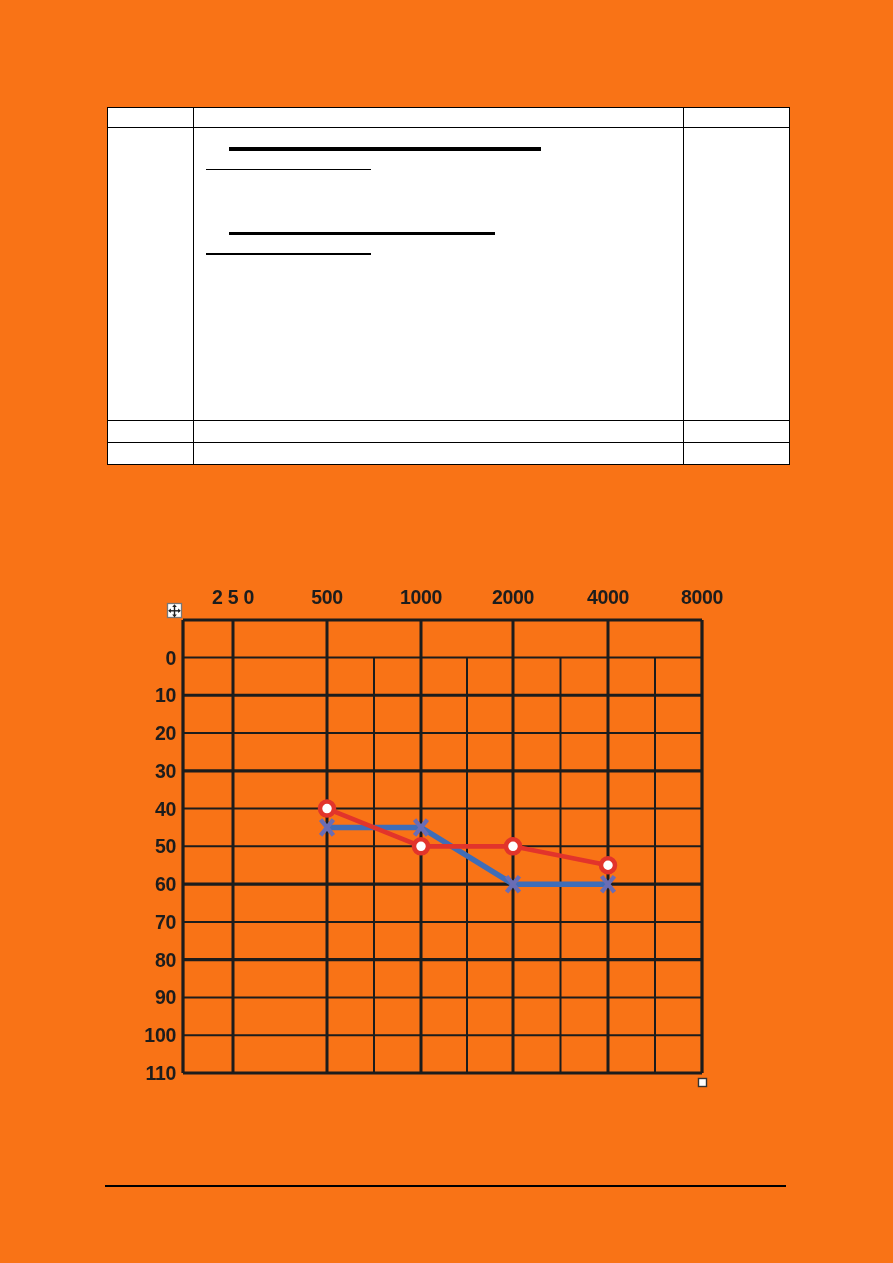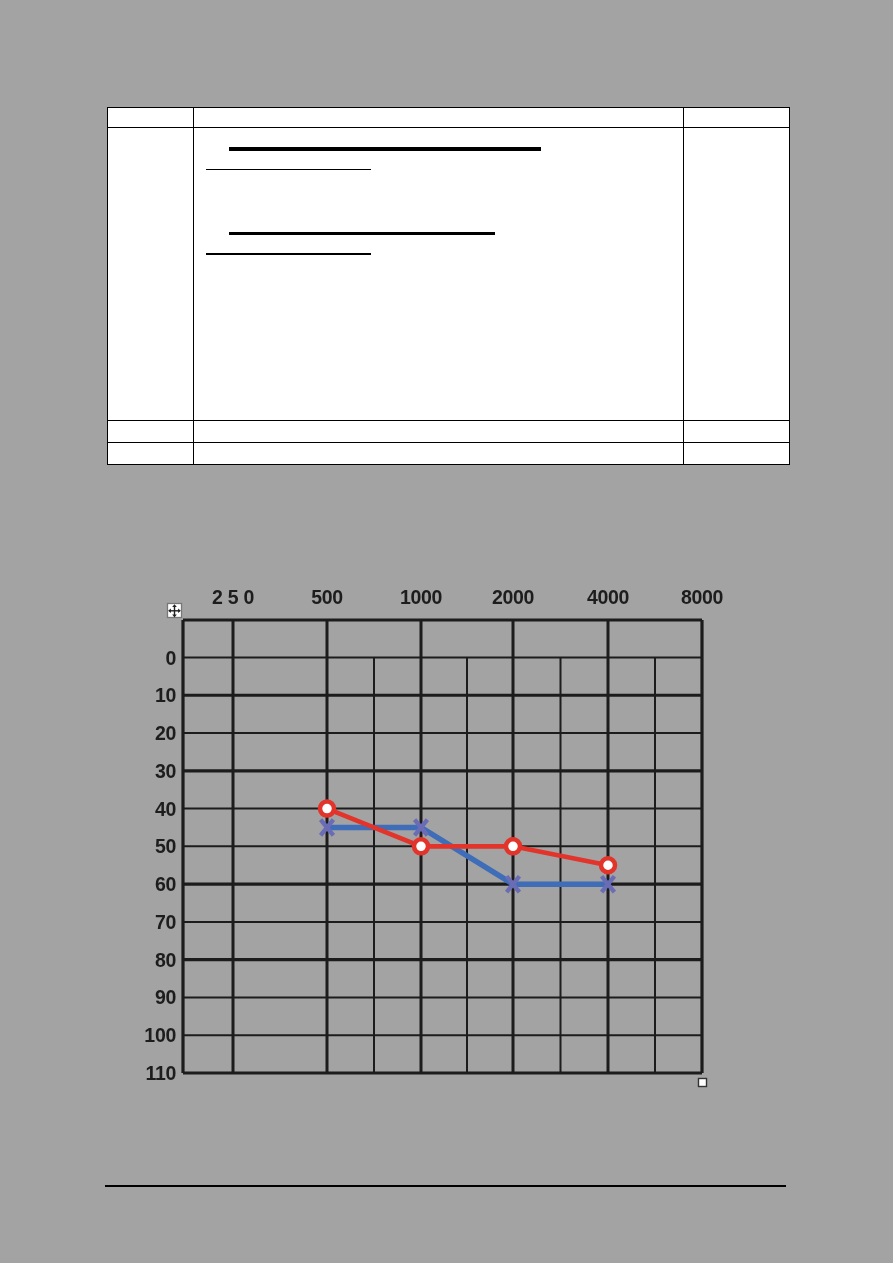--- a/index.html
+++ b/index.html
@@ -1,16 +1,16 @@
 <!DOCTYPE html>
 <html><head>
 <meta charset="utf-8">
 <style>
   html,body{margin:0;padding:0;background:#ffffff;}
-  #page{position:relative;width:893px;height:1263px;background:#a3a3a3;overflow:hidden;
+  #page{position:relative;width:893px;height:1263px;background:#f97316;overflow:hidden;
         font-family:"Liberation Sans",sans-serif;}
   
   #doc-table{position:absolute;left:107px;top:107px;border-collapse:collapse;}
   #doc-table td{border:1.5px solid #000;padding:0;background:#fff;}
   .col1{width:85px;}
   .col2{width:489px;}
   .col3{width:105px;}
   .row-header{height:20px;}
   .row-body{height:293px;}
   .row-small{height:22px;}

